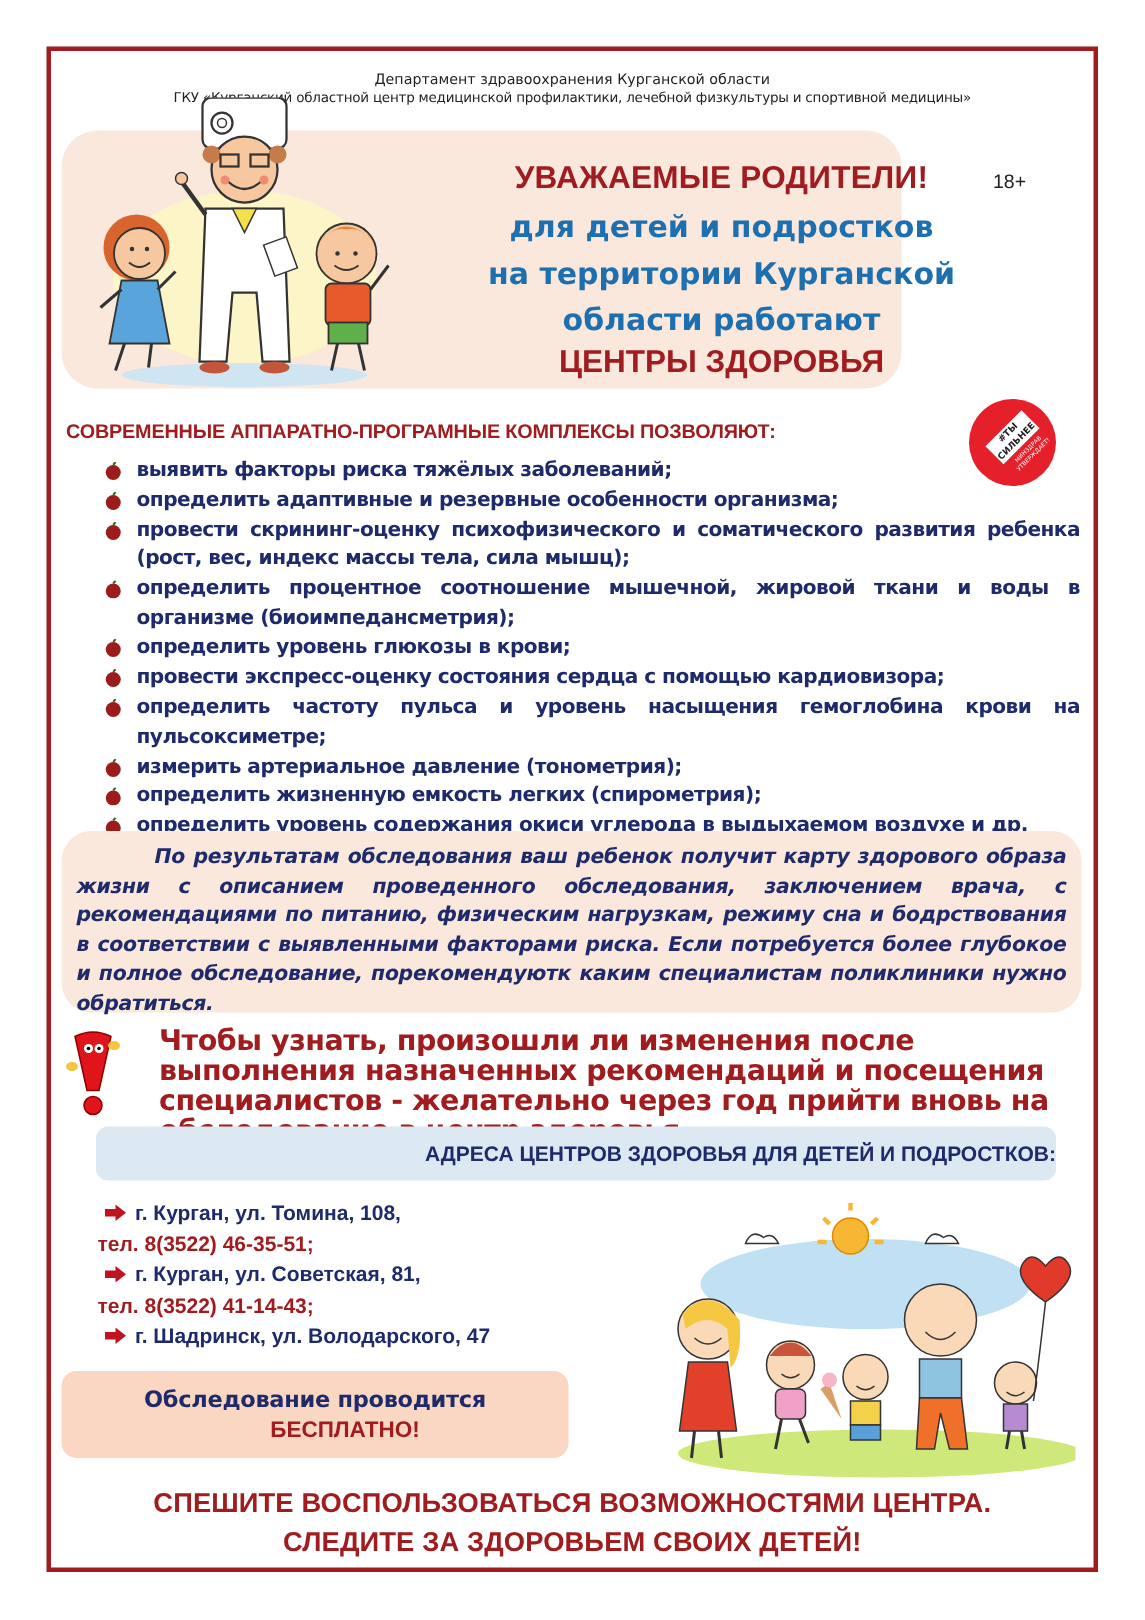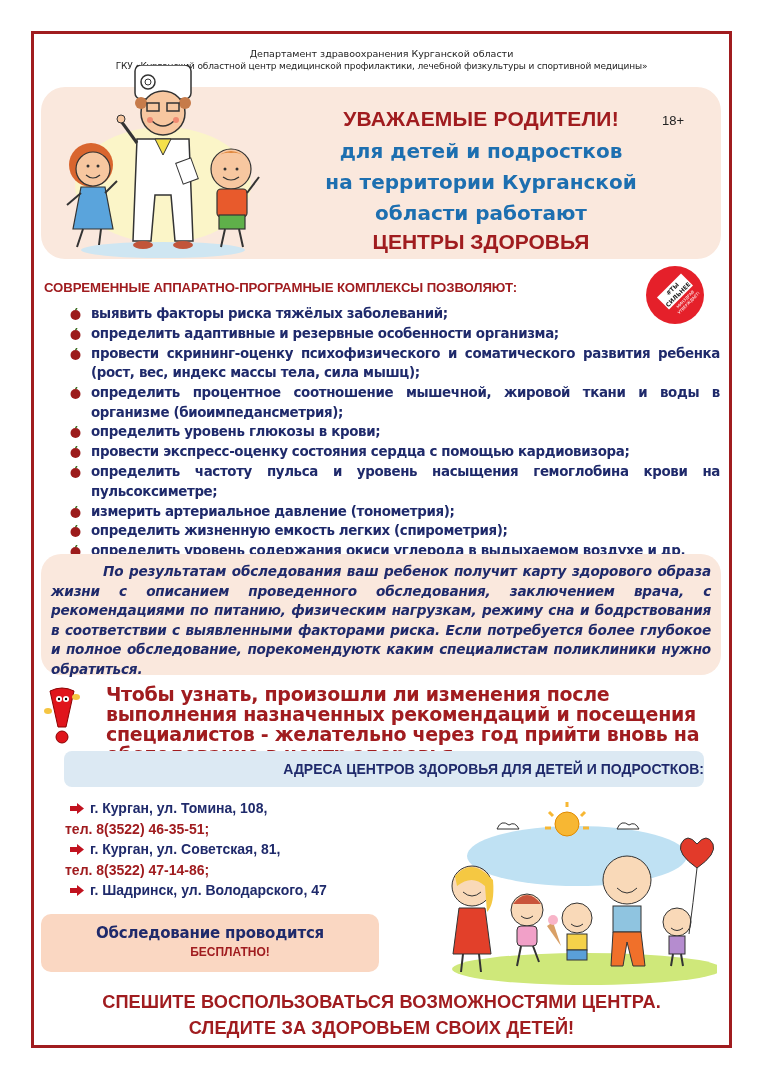--- a/index.html
+++ b/index.html
@@ -10,21 +10,21 @@
     position: absolute; left: 31px; top: 31px; width: 701px; height: 1017px;
     border: 3px solid #a01c1f; background: #fff;
   }
 
   .org { position: absolute; left: 0; width: 100%; text-align: center; color: #222;
          font-family: "DejaVu Sans", sans-serif; font-weight: normal; }
   .org.l1 { top: 14px; font-size: 9.5px; }
   .org.l2 { top: 27px; font-size: 9px; letter-spacing: -0.15px; }
 
   .hero {
-    position: absolute; left: 7px; top: 53px; width: 680px; height: 172px;
+    position: absolute; left: 7px; top: 53px; width: 560px; height: 172px;
     background: #fae8dd; border-radius: 24px; padding-left: 13px;
   }
   .hero-illustration { position: absolute; left: 14px; top: -22px; width: 215px; height: 196px; }
   .age { position: absolute; left: 621px; top: 26px; font-size: 13px; color: #222;
          font-family: "Liberation Sans", sans-serif; }
   .hero-title { position: absolute; left: 270px; width: 340px; text-align: center; font-weight: bold; }
   .hero-title.t1 { top: 20px; font-size: 21px; color: #a01c1f; font-family: "Liberation Sans", sans-serif; letter-spacing: 0.2px; }
   .hero-title.t2 { top: 49px; font-size: 20px; color: #1d6fb0; font-family: "DejaVu Sans", sans-serif; line-height: 31px; }
   .hero-title.t3 { top: 80px; font-size: 20px; color: #1d6fb0; line-height: 31px; }
   .hero-title.t4 { top: 111px; font-size: 20px; color: #1d6fb0; line-height: 31px; }
@@ -65,21 +65,21 @@
                 font-size: 14px; line-height: 20.5px; }
   .addr .street { padding-left: 56px; color: #1f2a6b; }
   .addr .phone { padding-left: 31px; color: #a01c1f; }
   .arrow { position: absolute; left: 36px; top: 5px; width: 14px; height: 11px; }
 
   .family { position: absolute; left: 393px; top: 760px; width: 290px; height: 200px; }
 
   .free-box { position: absolute; left: 7px; top: 880px; width: 338px; height: 58px; background: #fad7c2;
               border-radius: 10px; text-align: center; }
   .free-box .f1 { font-size: 15px; color: #1f2a6b; font-weight: bold; margin-top: 10px; letter-spacing: -0.2px; }
-  .free-box .f2 { font-size: 12px; color: #a01c1f; font-weight: bold; font-family: "Liberation Sans", sans-serif; margin-top: 3px; padding-left: 40px; }
+  .free-box .f2 { font-size: 15px; color: #a01c1f; font-weight: bold; font-family: "Liberation Sans", sans-serif; margin-top: 3px; padding-left: 40px; }
 
   .cta { position: absolute; left: 0; width: 100%; text-align: center; font-family: "Liberation Sans", sans-serif;
          font-weight: bold; color: #a01c1f; font-size: 18.2px; letter-spacing: 0.1px; }
   .cta.c1 { top: 958px; }
   .cta.c2 { top: 984px; }
 </style>
 </head>
 <body>
 
 <div class="frame">
@@ -215,21 +215,21 @@
         </svg>
       <span>г. Курган, ул. Томина, 108,</span>
     </div>
     <div class="line phone">тел. 8(3522) 46-35-51;</div>
     <div class="line street">
       <svg class="arrow" viewBox="0 0 14 11">
           <path d="M0 3 L7 3 L7 0 L14 5.5 L7 11 L7 8 L0 8 Z" fill="#c1121f"></path>
         </svg>
       <span>г. Курган, ул. Советская, 81,</span>
     </div>
-    <div class="line phone">тел. 8(3522) 47-14-86;</div>
+    <div class="line phone">тел. 8(3522) 41-14-43;</div>
     <div class="line street">
       <svg class="arrow" viewBox="0 0 14 11">
           <path d="M0 3 L7 3 L7 0 L14 5.5 L7 11 L7 8 L0 8 Z" fill="#c1121f"></path>
         </svg>
       <span>г. Шадринск, ул. Володарского, 47</span>
     </div>
   </div>
 
   <svg class="family" viewBox="0 0 290 200">
     <ellipse cx="150" cy="62" rx="110" ry="30" fill="#bfe1f3"></ellipse>

